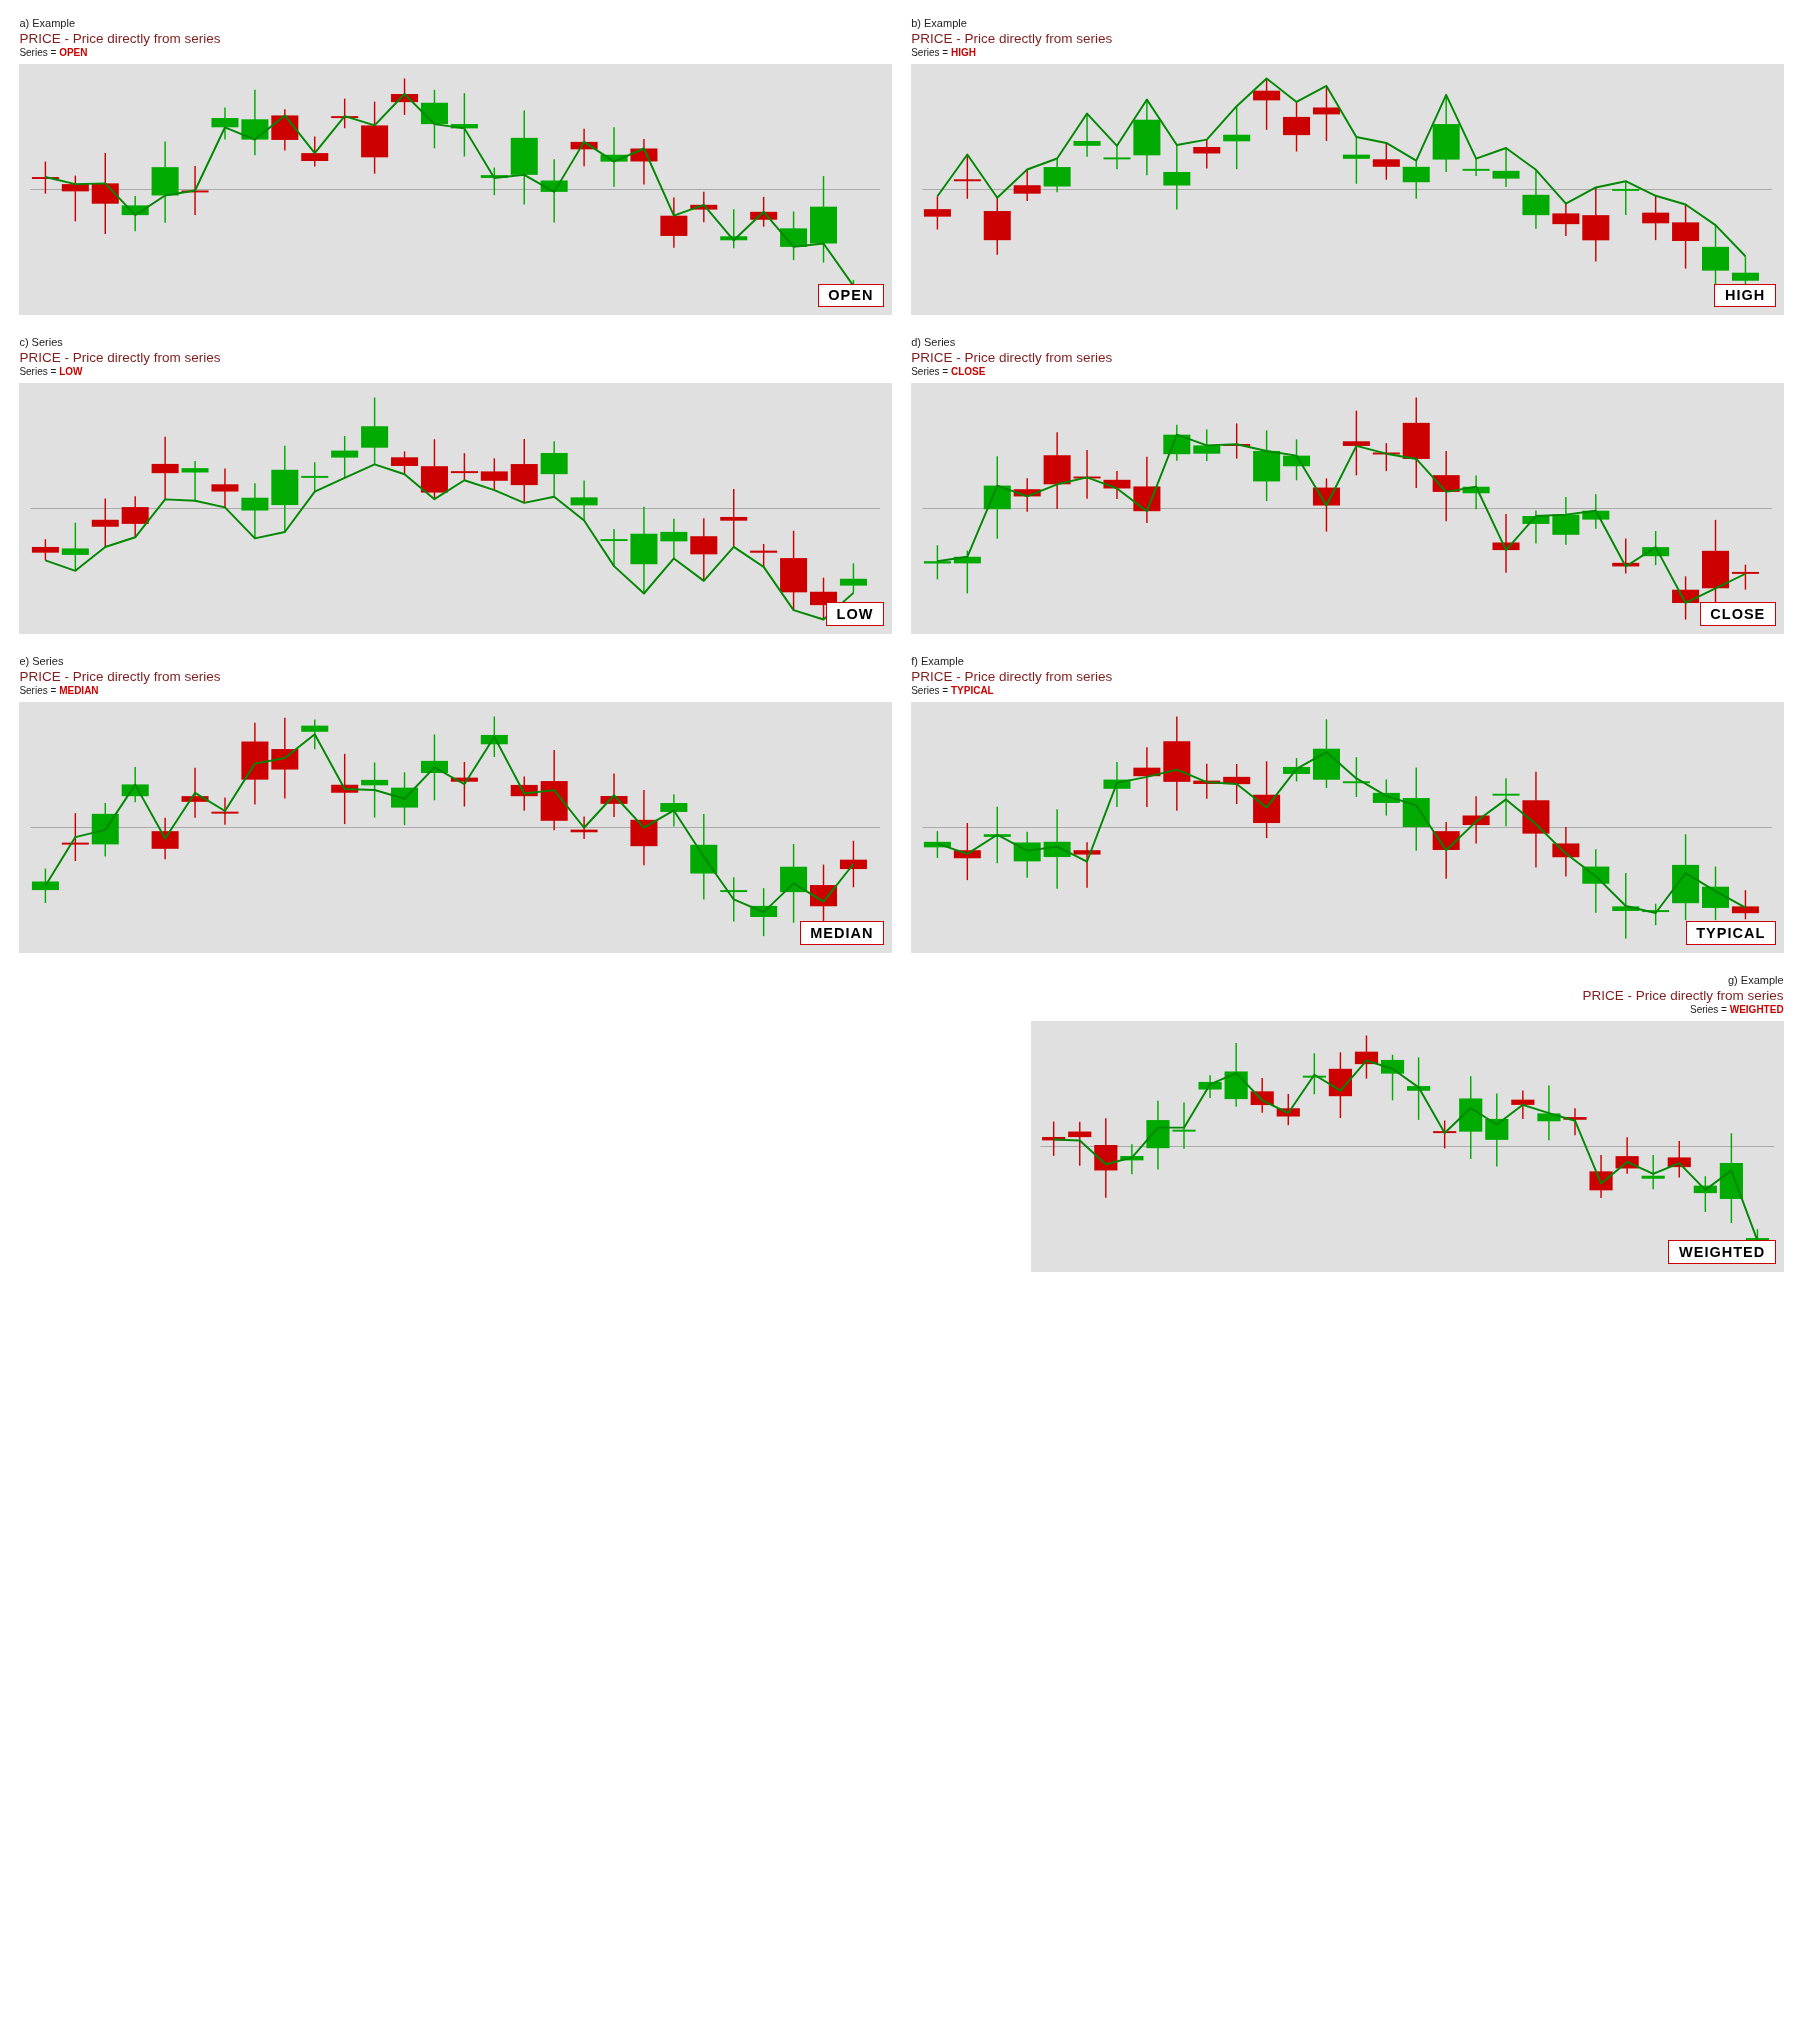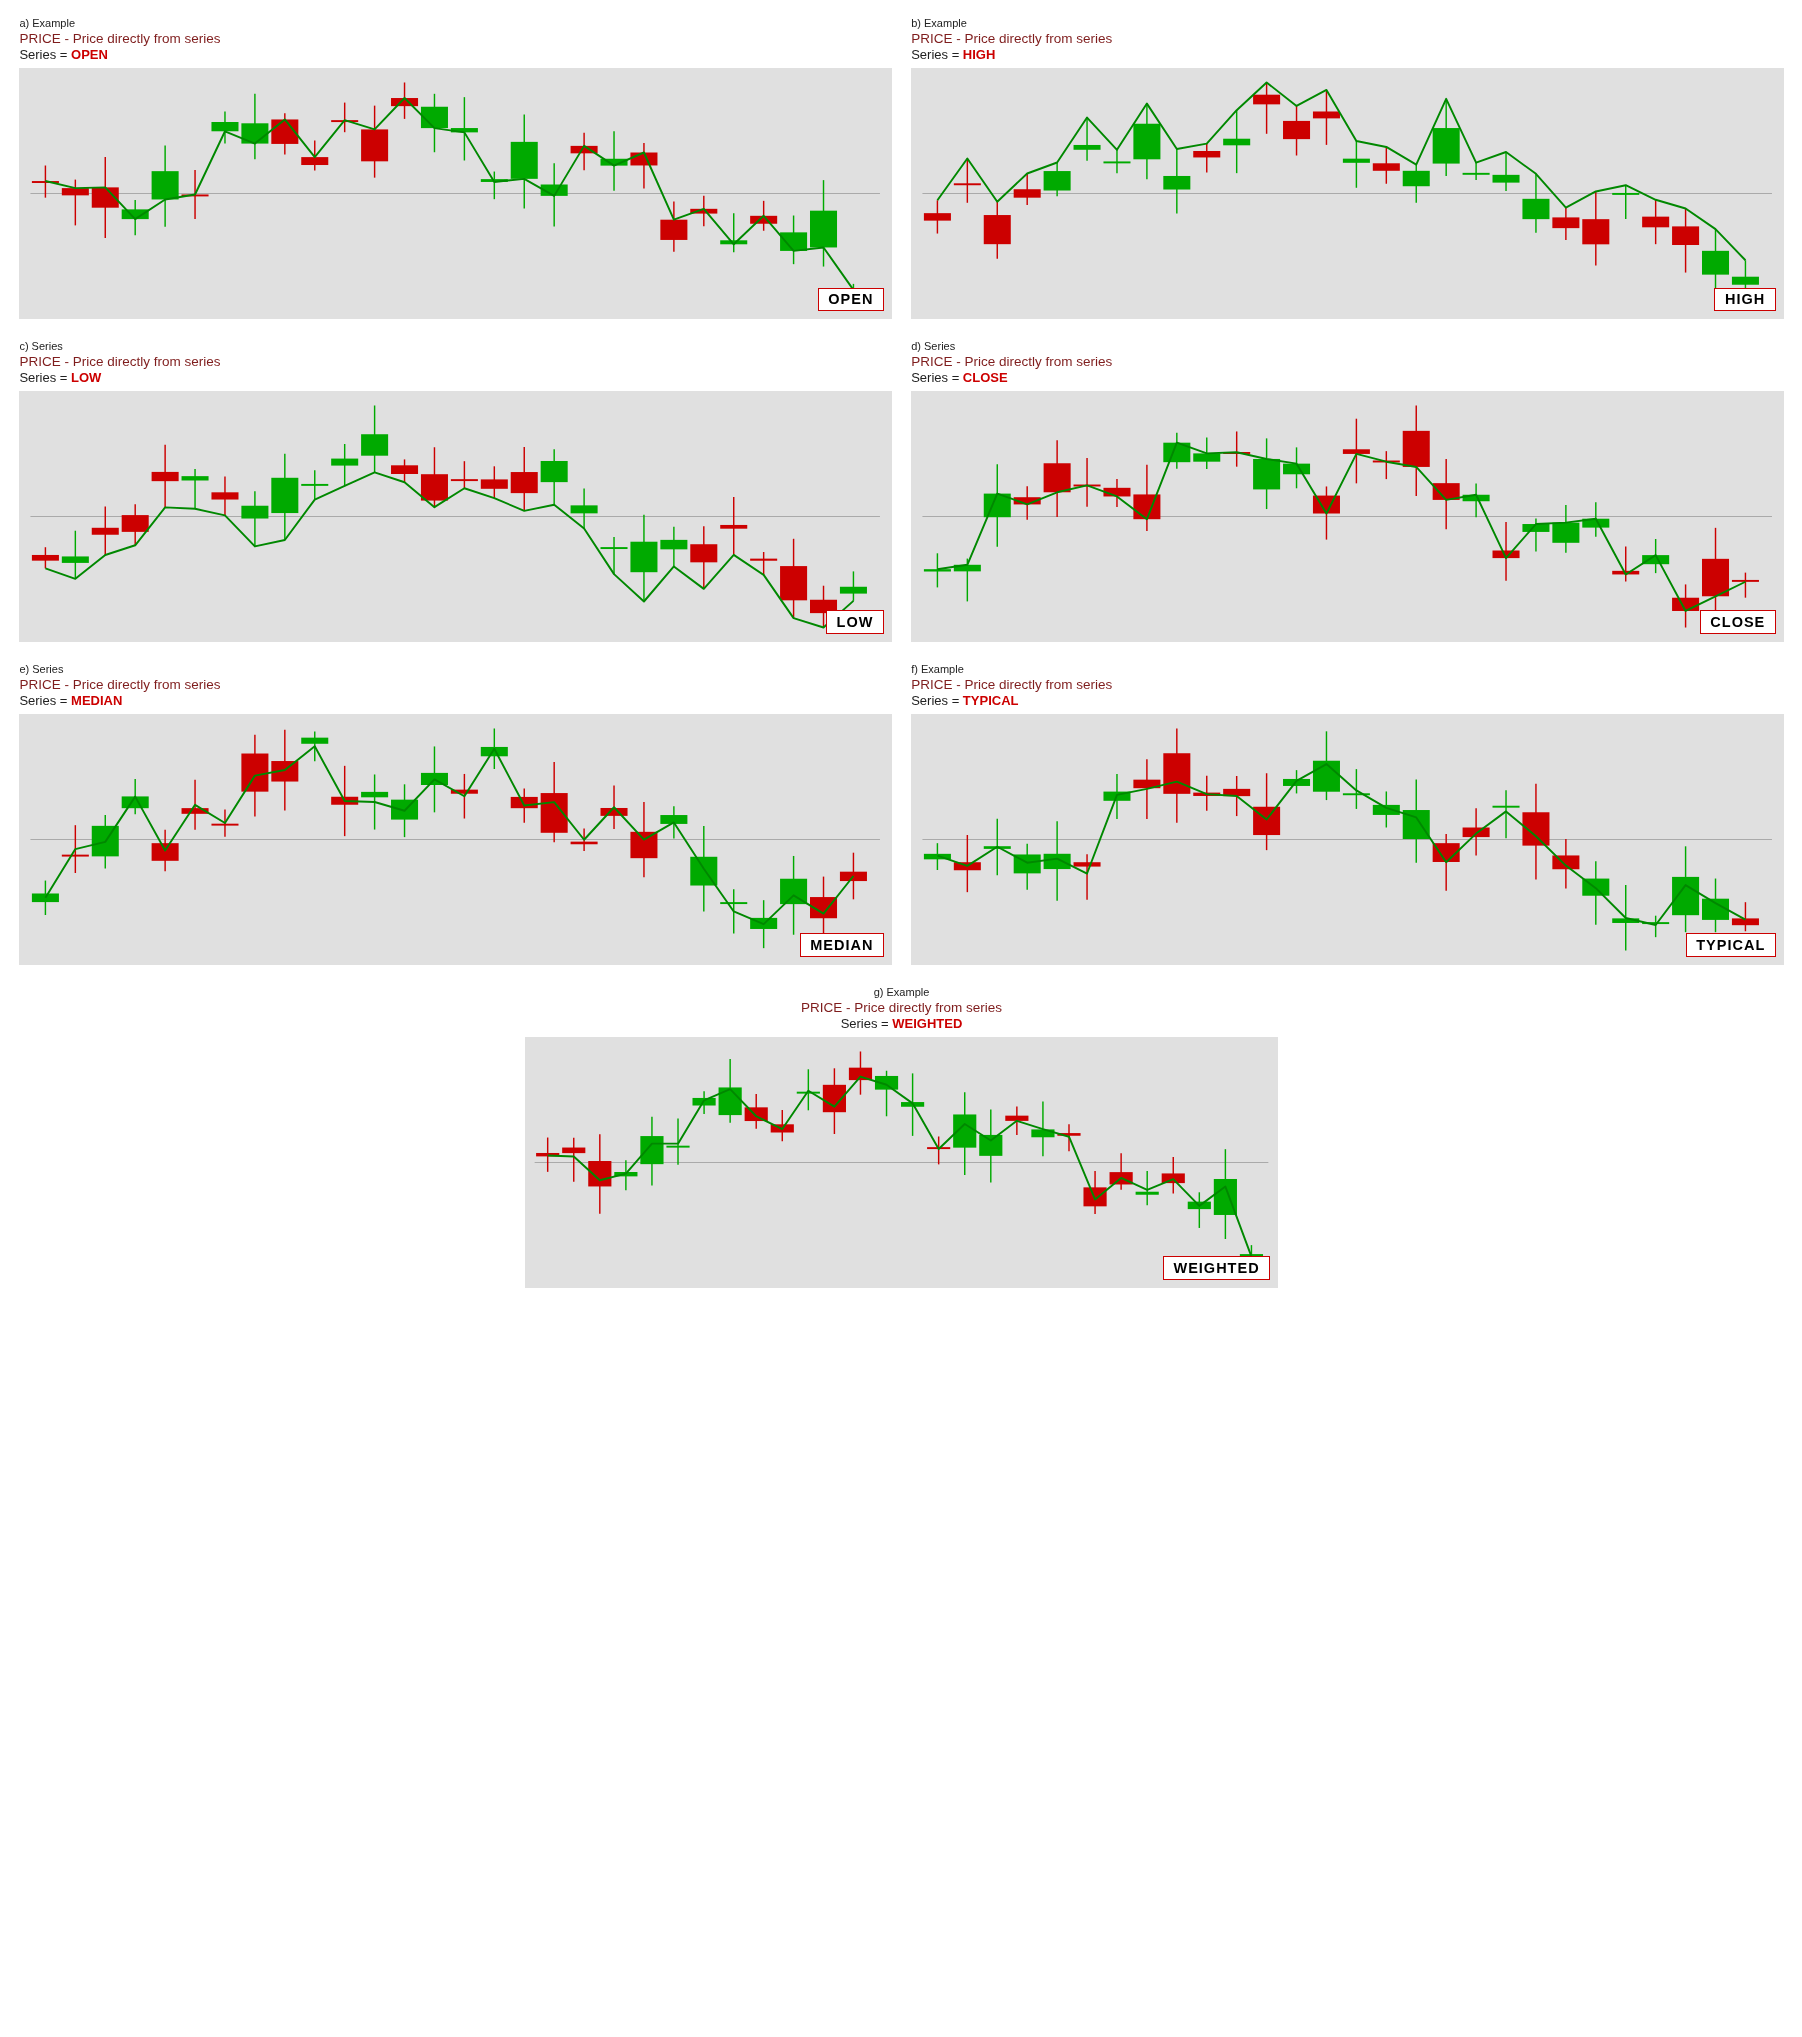--- a/index.html
+++ b/index.html
@@ -17,34 +17,34 @@
       gap: 0;
       padding: 9.7px;
     }
     .example-block {
       padding: 7.7px 9.7px 13.5px 9.7px;
     }
     .example-block.full-width {
       grid-column: 1 / 3;
       display: flex;
       flex-direction: column;
-      align-items: center;
+      align-items: flex-end;
     }
     .example-label {
       font-size: 11px;
       color: #222;
       margin-bottom: 1.9px;
     }
     .price-label {
       color: #7f1d1d;
       font-size: 13.5px;
       margin-bottom: 1px;
     }
     .series-label {
-      font-size: 13px;
+      font-size: 10px;
       color: #222;
       margin-bottom: 5.8px;
     }
     .series-value {
       font-weight: bold;
     }
     .chart-container {
       width: 100%;
       height: 251px;
       background: #e0e0e0;

